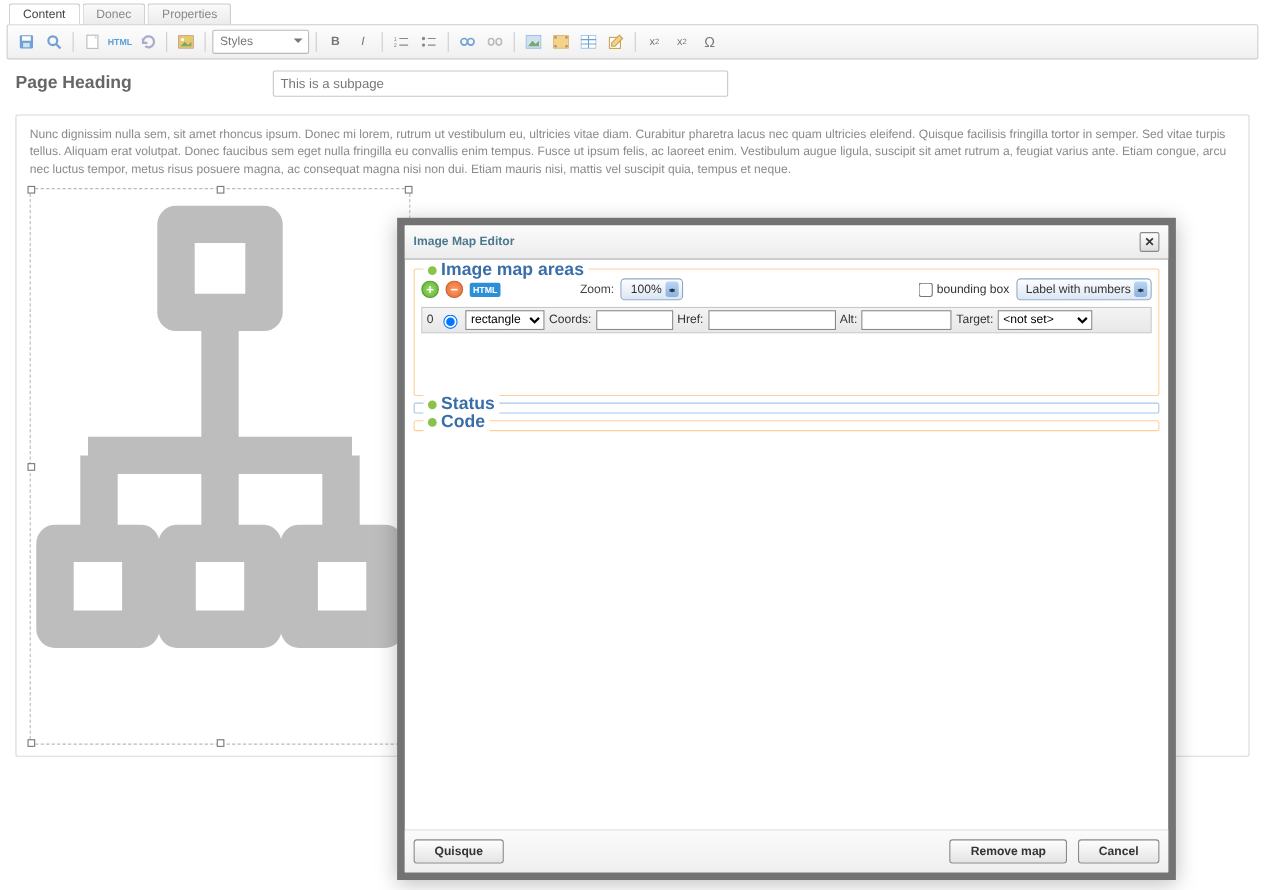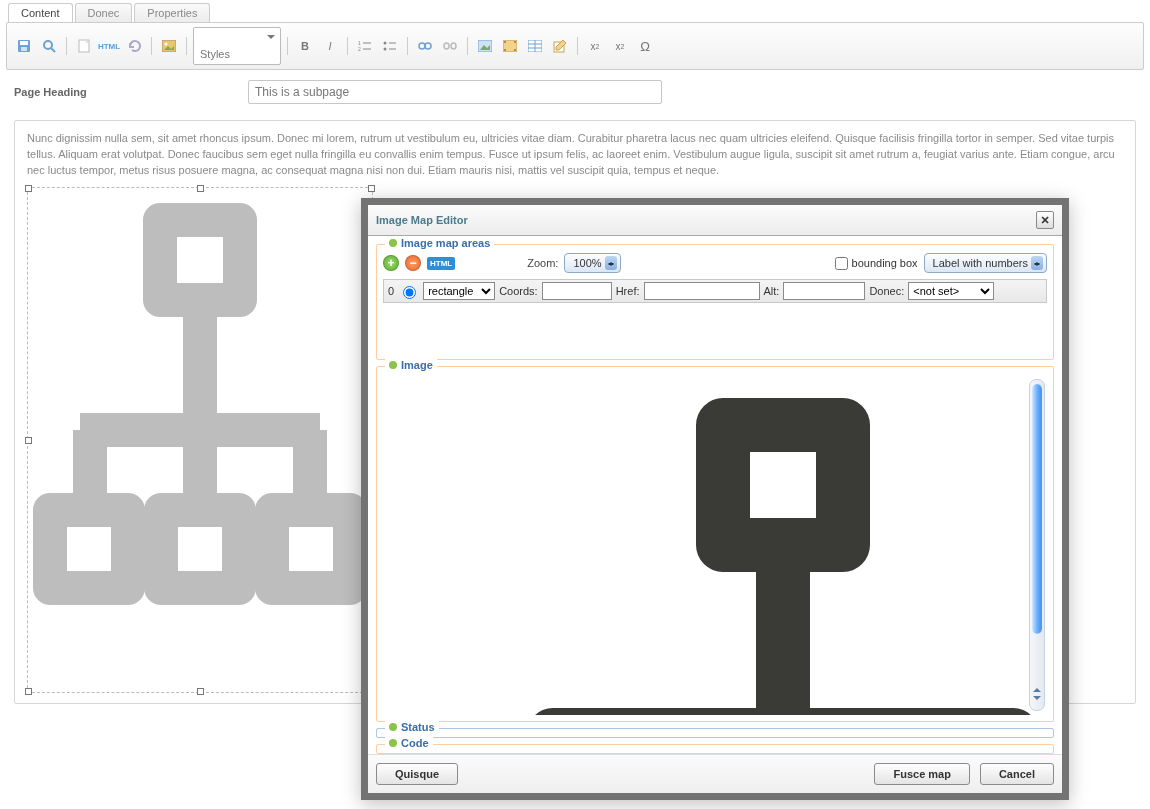--- a/index.html
+++ b/index.html
@@ -3,40 +3,40 @@
 <meta charset="utf-8">
 <style>
 html,body{margin:0;padding:0;font-family:"Lucida Grande","Segoe UI",Arial,sans-serif;font-size:11px;color:#444;background:#fff}
 .page{width:1150px;height:809px;position:relative;overflow:hidden}
 .tabs{display:flex;gap:0;padding:0 8px;height:22px;align-items:flex-end}
 .tab{border:1px solid #ccc;border-bottom:none;border-radius:3px 3px 0 0;padding:3px 12px;background:linear-gradient(#fafafa,#ececec);color:#888;margin-right:2px;cursor:pointer}
 .tab.active{background:#fff;color:#444}
 .toolbar{border:1px solid #ccc;border-radius:2px;margin:0 6px;padding:4px 6px;display:flex;align-items:center;gap:3px;background:linear-gradient(#fdfdfd,#f0f0f0)}
 .tbtn{width:20px;height:20px;border:1px solid transparent;border-radius:2px;display:flex;align-items:center;justify-content:center;color:#6b8eaf;cursor:pointer}
 .sep{width:1px;height:18px;background:#ccc;margin:0 3px}
-.styles-sel{border:1px solid #bbb;height:20px;padding:16px 18px 0 6px;background:#fff;position:relative;min-width:62px;color:#777;display:flex;align-items:center;border-radius:2px}
+.styles-sel{border:1px solid #bbb;height:20px;padding:0 18px 0 6px;background:#fff;position:relative;min-width:62px;color:#777;display:flex;align-items:center;border-radius:2px}
 .styles-sel::after{content:"";position:absolute;right:5px;top:7px;border:4px solid transparent;border-top-color:#777}
 .form-row{display:flex;align-items:center;padding:10px 14px;gap:14px}
-.form-row label{width:220px;color:#666;font-weight:bold;font-size:11px}
+.form-row label{width:220px;color:#666;font-weight:bold;font-size:16px}
 .form-row input{flex:0 0 400px;border:1px solid #c7c7c7;padding:4px 6px;font-size:12px;color:#777;border-radius:2px}
 .content{margin:6px 14px;border:1px solid #d7d7d7;border-radius:2px;padding:10px 12px;color:#8a8a8a;line-height:1.45}
 .content .img-holder{margin-top:8px;border:1px dashed #bbb;padding:2px;position:relative;width:340px;height:500px;background:#fff}
 .content .img-holder .h{position:absolute;width:5px;height:5px;border:1px solid #777;background:#fff}
 .content .img-holder .h.tl{left:-3px;top:-3px}.content .img-holder .h.tm{left:50%;top:-3px;margin-left:-3px}.content .img-holder .h.tr{right:-3px;top:-3px}
 .content .img-holder .h.ml{left:-3px;top:50%;margin-top:-3px}.content .img-holder .h.mr{right:-3px;top:50%;margin-top:-3px}
 .content .img-holder .h.bl{left:-3px;bottom:-3px}.content .img-holder .h.bm{left:50%;bottom:-3px;margin-left:-3px}.content .img-holder .h.br{right:-3px;bottom:-3px}
 .org{width:100%;height:100%}
 .dialog{position:absolute;left:361px;top:198px;width:694px;height:588px;border:7px solid #737373;background:#fff;box-shadow:0 4px 18px rgba(0,0,0,.25);display:flex;flex-direction:column}
 .dlg-title{display:flex;align-items:center;justify-content:space-between;padding:6px 8px;border-bottom:1px solid #a7a7a7;background:linear-gradient(#fbfbfb,#ececec)}
 .dlg-title span{font-weight:bold;color:#4a7a8c}
 .dlg-close{width:16px;height:16px;border:1px solid #888;border-radius:2px;display:flex;align-items:center;justify-content:center;font-weight:bold;color:#333;cursor:pointer;background:linear-gradient(#fff,#ddd);font-size:11px}
 .dlg-body{flex:1;padding:8px 8px 0;overflow:hidden;display:flex;flex-direction:column;gap:6px}
 .fieldset{border:1px solid #ffcf9b;border-radius:2px;position:relative;padding:8px 6px 6px}
 .fieldset.blue{border-color:#a9c8ea}
-.fs-legend{position:absolute;top:-8px;left:8px;background:#fff;padding:0 4px;font-weight:bold;color:#3a6ea8;font-size:11px;display:flex;align-items:center;gap:4px}
+.fs-legend{position:absolute;top:-8px;left:8px;background:#fff;padding:0 4px;font-weight:bold;color:#3a6ea8;font-size:16px;display:flex;align-items:center;gap:4px}
 .fs-legend::before{content:"";width:8px;height:8px;border-radius:50%;background:#8bc34a;display:inline-block}
 .row{display:flex;align-items:center;gap:6px}
 .icon-btn{width:16px;height:16px;border-radius:50%;display:flex;align-items:center;justify-content:center;color:#fff;font-weight:bold;font-size:12px;line-height:1;cursor:pointer;box-shadow:inset 0 0 0 1px rgba(0,0,0,.15)}
 .icon-btn.add{background:radial-gradient(#9be06a,#55a22c)}
 .icon-btn.del{background:radial-gradient(#ff9b63,#e0642c)}
 .html-badge{font-size:8px;font-weight:bold;background:#2f8fd6;color:#fff;padding:2px 3px;border-radius:2px;cursor:pointer}
 .aqua-ctrl{height:18px;border:1px solid #8ea9c4;border-radius:4px;background:linear-gradient(#fdfdff,#dbe7f4);padding:0 18px 0 8px;position:relative;display:flex;align-items:center;color:#333;cursor:pointer}
 .aqua-ctrl::after{content:"";position:absolute;right:3px;top:2px;width:12px;height:14px;background:linear-gradient(#bcd6f3,#8ab1df);border-radius:3px}
 .aqua-ctrl::before{content:"";position:absolute;right:6px;top:5px;z-index:1;border:3px solid transparent;border-bottom-color:#234;width:0;height:0}
 .aqua-ctrl .dn{position:absolute;right:6px;bottom:3px;z-index:1;border:3px solid transparent;border-top-color:#234;width:0;height:0}
@@ -242,60 +242,35 @@
         <div class="area-row">
           <span>0</span>
           <input type="radio" checked="" style="">
           <select style="width:72px"><option>rectangle</option></select>
           <span>Coords:</span>
           <input type="text" style="width: 64px;" value="">
           <span>Href:</span>
           <input type="text" style="width: 110px;" value="">
           <span>Alt:</span>
           <input type="text" style="width: 76px;" value="">
-          <span>Donec:</span>
+          <span>Target:</span>
           <select style="width:86px"><option>&lt;not set&gt;</option></select>
         </div>
         <div style="height:50px"></div>
       </div>
 
-      <div class="fieldset" style="flex:1;display:flex;flex-direction:column">
-        <div class="fs-legend">Image</div>
-        <div class="img-pane">
-          <div class="img-scroll">
-            <div class="img-scroll-inner">
-              <svg width="620" height="640" viewBox="0 0 620 640">
-                <g fill="none" stroke="#3a3a37" stroke-width="54" stroke-linejoin="round">
-                  <rect x="250" y="30" width="120" height="120"></rect>
-                  <line x1="310" y1="170" x2="310" y2="320"></line>
-                  <line x1="80" y1="340" x2="540" y2="340" stroke-linecap="round"></line>
-                  <line x1="100" y1="340" x2="100" y2="460"></line>
-                  <line x1="250" y1="340" x2="250" y2="460"></line>
-                  <line x1="380" y1="340" x2="380" y2="460"></line>
-                  <line x1="520" y1="340" x2="520" y2="460"></line>
-                </g>
-              </svg>
-            </div>
-          </div>
-          <div class="aqua-scroll">
-            <div class="thumb"></div>
-            <div class="arr up"></div>
-            <div class="arr down"></div>
-          </div>
-        </div>
-      </div>
 
       <div class="fieldset blue" style="padding:4px 6px">
         <div class="fs-legend">Status</div>
       </div>
       <div class="fieldset" style="padding:4px 6px">
         <div class="fs-legend">Code</div>
       </div>
     </div>
     <div class="dlg-foot">
       <button class="btn">Quisque</button>
       <div class="right-btns">
-        <button class="btn">Fusce map</button>
+        <button class="btn">Remove map</button>
         <button class="btn">Cancel</button>
       </div>
     </div>
   </div>
 </div>
 
 </body></html>

